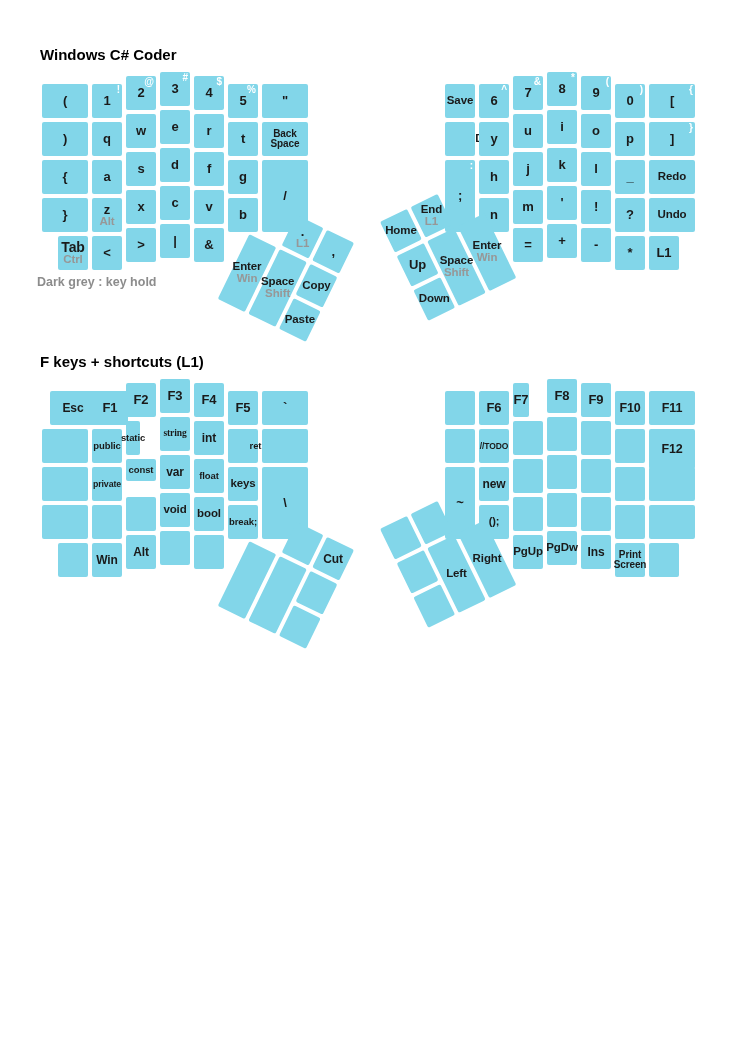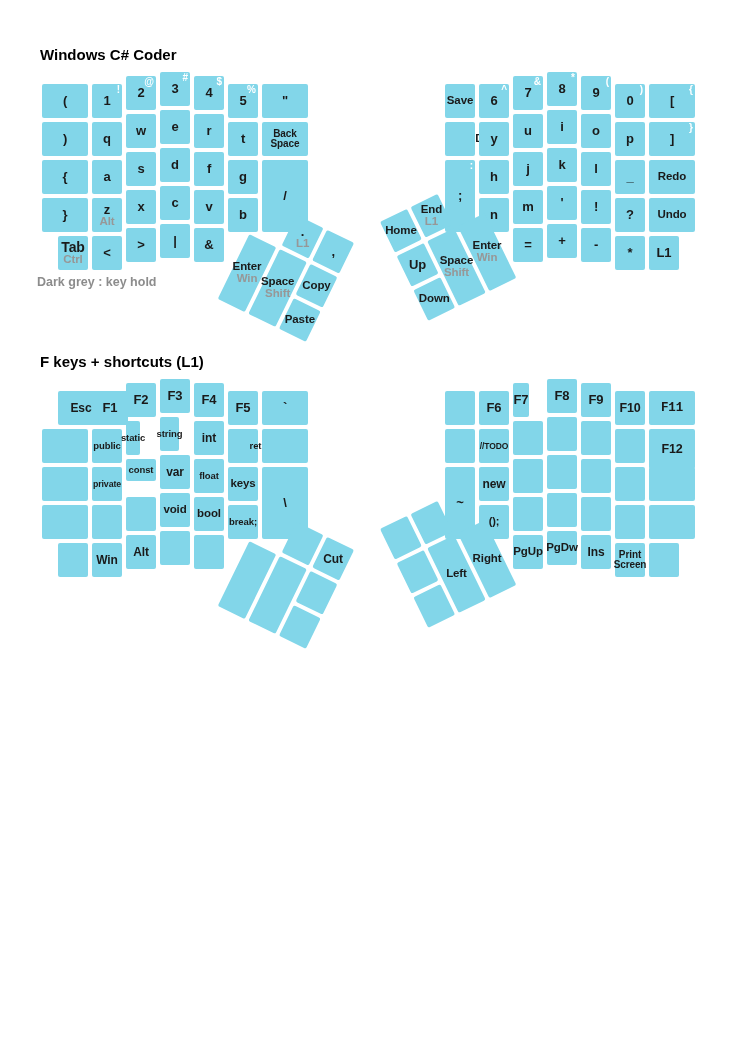--- a/index.html
+++ b/index.html
@@ -433,21 +433,21 @@
             <span class="hold">Win</span>
           </div>
         </div>
         <div class="key" style="left: 0px; top: 76px; width: 30px; height: 34px;">
           <div class="kc">
             <span class="tap" style="font-size: 11.5px;">Down</span>
           </div>
         </div>
       </div>
       <div class="block" style="left: 42px; top: 379px;">
-        <div class="key" style="left: 16px; top: 12px; width: 46px; height: 34px;">
+        <div class="key" style="left: 8px; top: 12px; width: 46px; height: 34px;">
           <div class="kc">
             <span class="tap" style="font-size: 12px;">Esc</span>
           </div>
         </div>
         <div class="key" style="left: 50px; top: 12px; width: 36px; height: 34px;">
           <div class="kc">
             <span class="tap" style="font-size: 13px;">F1</span>
           </div>
         </div>
         <div class="key" style="left: 84px; top: 4px; width: 30px; height: 34px;">
@@ -481,21 +481,21 @@
         <div class="key" style="left: 50px; top: 50px; width: 30px; height: 34px;">
           <div class="kc">
             <span class="tap" style="font-size: 9.5px;">public</span>
           </div>
         </div>
         <div class="key" style="left: 84px; top: 42px; width: 14px; height: 34px;">
           <div class="kc">
             <span class="tap" style="font-size: 9.5px;">static</span>
           </div>
         </div>
-        <div class="key" style="left: 118px; top: 38px; width: 19px; height: 34px;">
+        <div class="key" style="left: 118px; top: 38px; width: 30px; height: 34px; font-family: Liberation Serif, serif;">
           <div class="kc">
             <span class="tap" style="font-size: 9.5px;">string</span>
           </div>
         </div>
         <div class="key" style="left: 152px; top: 42px; width: 30px; height: 34px;">
           <div class="kc">
             <span class="tap" style="font-size: 12px;">int</span>
           </div>
         </div>
         <div class="key" style="left: 186px; top: 50px; width: 30px; height: 34px;">
@@ -607,21 +607,21 @@
             <span class="tap" style="font-size: 13px;">F9</span>
           </div>
         </div>
         <div class="key" style="left: 170px; top: 12px; width: 30px; height: 34px;">
           <div class="kc">
             <span class="tap" style="font-size: 12.5px;">F10</span>
           </div>
         </div>
         <div class="key" style="left: 204px; top: 12px; width: 46px; height: 34px;">
           <div class="kc">
-            <span class="tap" style="font-size: 12.5px; font-family: Liberation Mono, monospace;">F11</span>
+            <span class="tap" style="font-size: 12.5px;">F11</span>
           </div>
         </div>
         <div class="key" style="left: 0px; top: 50px; width: 30px; height: 34px;">
           <div class="kc"></div>
         </div>
         <div class="key" style="left: 34px; top: 50px; width: 30px; height: 34px;">
           <div class="kc">
             <span class="tap" style="font-size: 8.5px;">//TODO</span>
           </div>
         </div>

